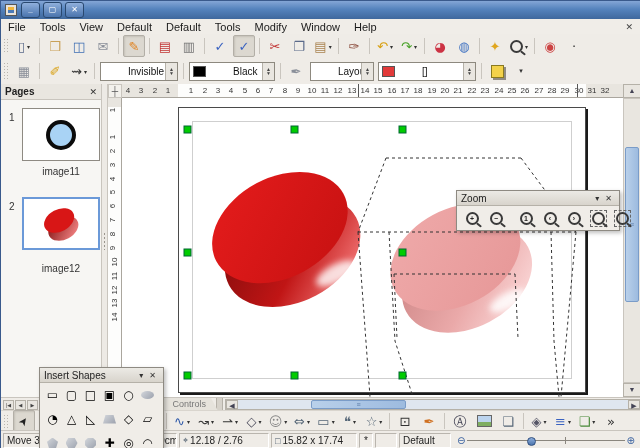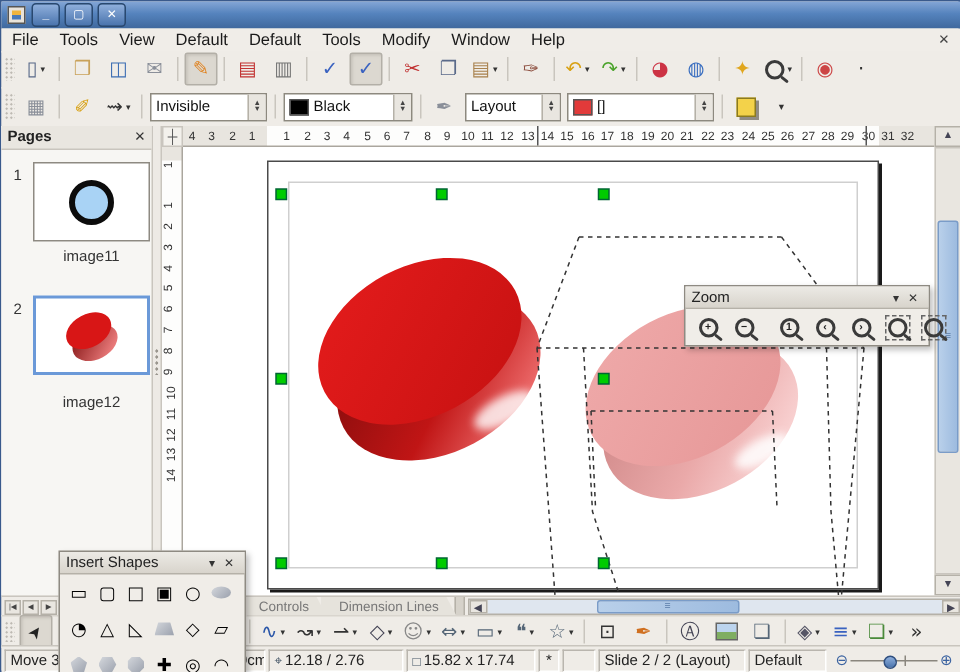--- a/index.html
+++ b/index.html
@@ -49,21 +49,21 @@
   .mgwrap.dashbox{outline:1px dashed #666;padding:1px;}
   .mag{display:block;width:9px;height:9px;border:2px solid #3a3a3a;border-radius:50%;position:relative;}
   .mag::after{content:'';position:absolute;width:6px;height:2px;background:#3a3a3a;right:-5px;bottom:-3px;
     transform:rotate(38deg);border-radius:1px;}
   .maglbl{position:absolute;left:0;top:0;width:9px;text-align:center;font-size:7px;font-weight:bold;
     color:#222;line-height:9px;}
 
   
   .sel{height:17px;background:#fff;border:1px solid #8d897f;display:inline-flex;align-items:center;
     margin:0 2px;font-size:10px;color:#111;}
-  .sel .seltext{flex:1;padding:0 3px;white-space:nowrap;overflow:hidden;}
+  .sel .seltext{flex:1;padding:0 3px;white-space:nowrap;overflow:hidden;margin-left:24px;}
   .sel .spin{width:11px;height:100%;border-left:1px solid #b5b1a8;background:#e9e6e0;
     display:flex;flex-direction:column;align-items:center;justify-content:center;font-size:5px;color:#444;line-height:4px;}
   .swatch{width:11px;height:9px;border:1px solid #555;margin-left:3px;}
   .shadowic{width:11px;height:11px;background:#f3d24a;border:1px solid #8a7a20;
     box-shadow:2px 2px 0 #8a8populate5;box-shadow:2px 2px 0 #908c84;display:inline-block;}
 
   
   #main{position:absolute;left:0;top:83px;width:640px;height:313px;background:#fff;}
   
   #pages-panel{position:absolute;left:0;top:0;width:101px;height:313px;background:#f7f6f3;
@@ -593,21 +593,20 @@
   <div id="tabbar">
     <div class="lead">
         <span class="navbtn">|◀</span>
         <span class="navbtn">◀</span>
         <span class="navbtn">▶</span>
         <span class="navbtn">▶|</span>
       </div>
     <div id="tabs">
         <span class="tab active">Layout</span>
         <span class="tab">Controls</span>
-        <span class="tab">Dimension Lines</span>
       </div>
     <div id="tab-splitter"></div>
     <div id="hscroll">
       <div class="sbtn" style="left:0;top:0;width:12px;height:100%;line-height:9px">◀</div>
       <div class="sthumb" style="left:85px;top:0px;width:95px;height:100%">
         <span class="gripmark">≡</span>
       </div>
       <div class="sbtn" style="right:0;top:0;width:12px;height:100%;line-height:9px">▶</div>
     </div>
   </div>
@@ -716,23 +715,20 @@
       <span>12.18 / 2.76</span>
     </span>
     <span class="sfield" style="width:86px">
       <span class="sficon">□</span>
       <span>15.82 x 17.74</span>
     </span>
     <span class="sfield" style="width:14px;justify-content:center">
       <span>*</span>
     </span>
     <span class="sfield" style="width:22px"></span>
-    <span class="sfield" style="width:98px">
-      <span>Slide 2 / 2 (Layout)</span>
-    </span>
     <span class="sfield" style="width:52px">
       <span>Default</span>
     </span>
     <span id="zoomslider">
       <span class="zbtn">⊖</span>
       <span class="line">
         <span class="thumb"></span>
         <span class="tick"></span>
       </span>
       <span class="zbtn">⊕</span>

